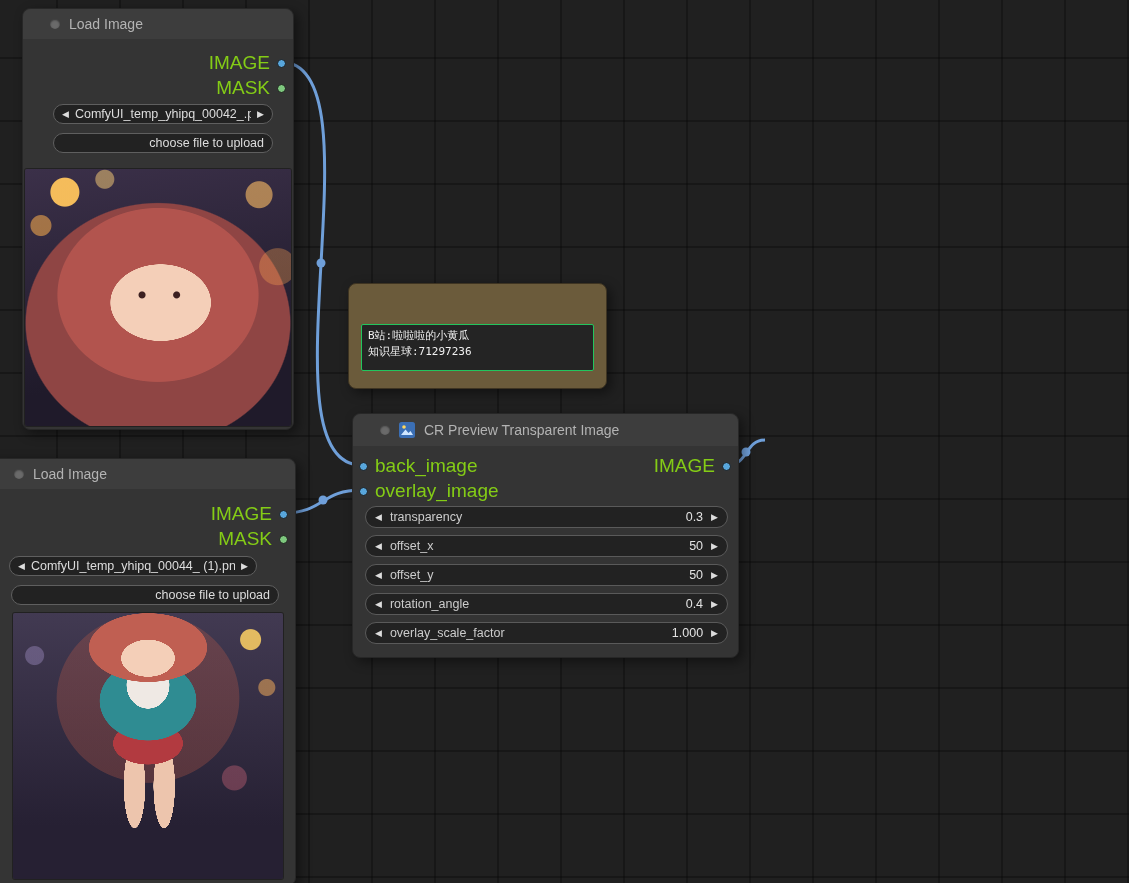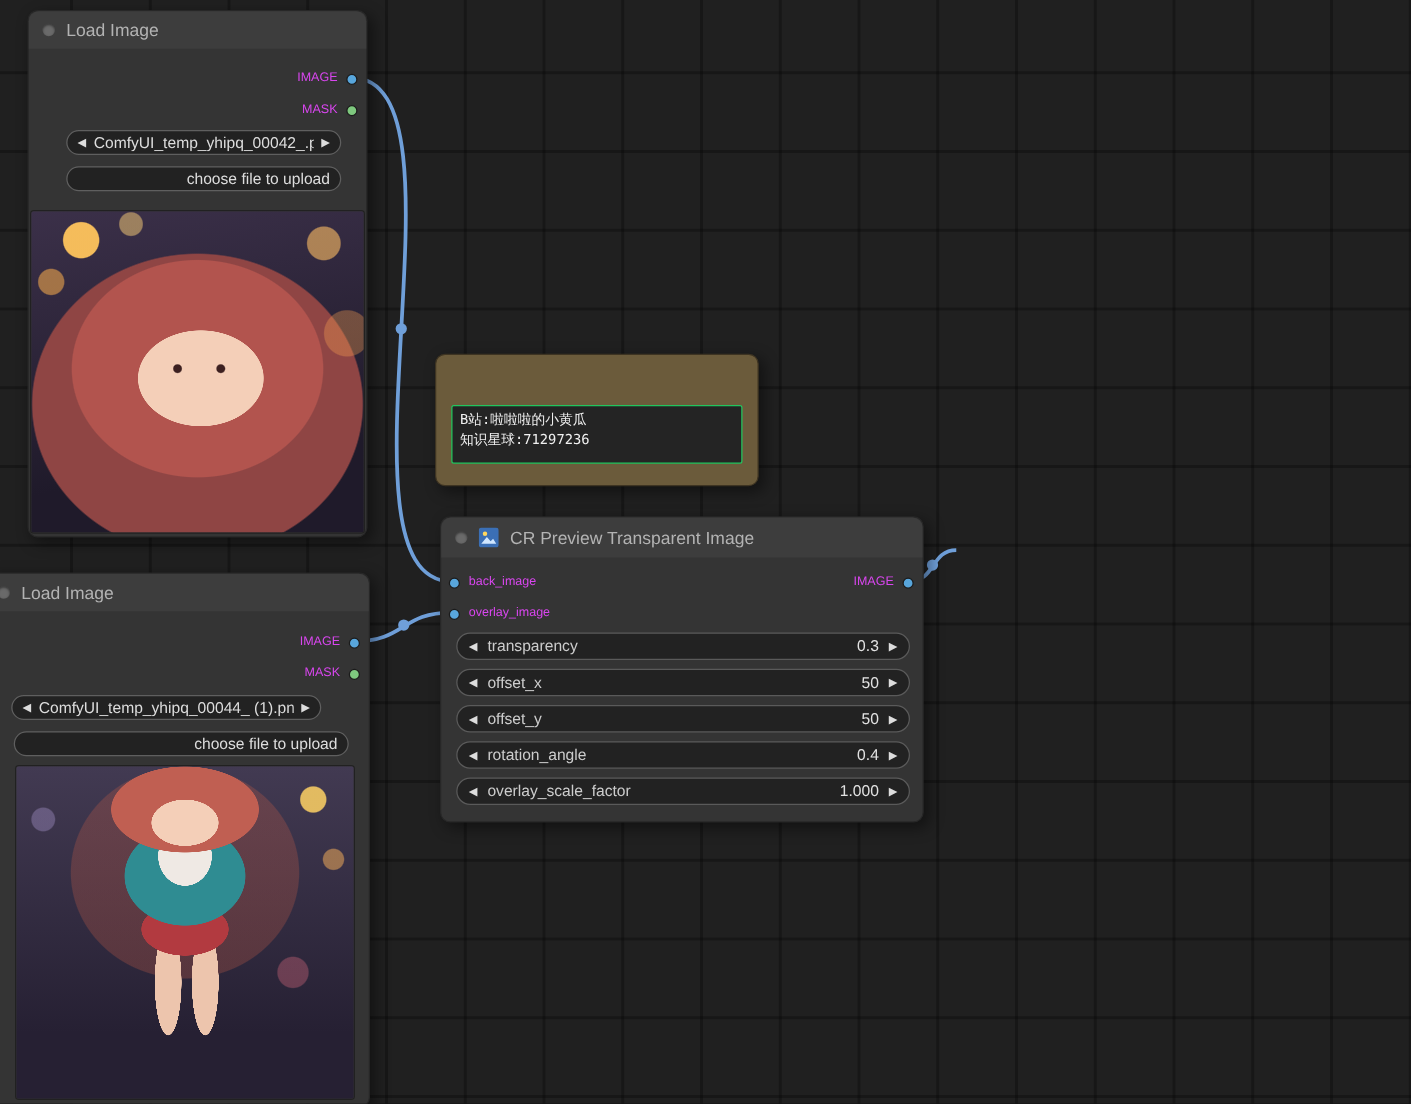--- a/index.html
+++ b/index.html
@@ -14,27 +14,27 @@
     font-family:"Liberation Sans","DejaVu Sans",sans-serif;
     color:#ccc;
   }
   .links{position:absolute;inset:0;z-index:1;pointer-events:none;}
   .node{
     position:absolute;z-index:2;background:#343434;border:1px solid #272727;
     border-radius:8px;box-shadow:4px 4px 12px rgba(0,0,0,.45);font-size:13px;
   }
   .node-title{
     height:30px;background:#3d3d3d;border-radius:8px 8px 0 0;
-    display:flex;align-items:center;gap:9px;padding:0 11px;
+    display:flex;align-items:center;gap:9px;padding:0 27px;
     color:#b3b3b3;font-size:14px;
   }
   .collapse-dot{width:10px;height:10px;border-radius:50%;background:#6a6a6a;flex:0 0 auto;
     box-shadow:inset 0 1px 2px rgba(0,0,0,.5);}
   .title-text{white-space:nowrap;overflow:hidden;}
-  .slot{position:absolute;height:18px;line-height:18px;display:flex;align-items:center;gap:7px;font-size:10px;color:#d946ef;}
+  .slot{position:absolute;height:18px;line-height:18px;display:flex;align-items:center;gap:7px;font-size:19px;color:#84cc16;}
   .slot.out{right:7px;flex-direction:row;}
   .slot.in{left:6px;}
   .slot-dot{width:9px;height:9px;border-radius:50%;flex:0 0 auto;border:1px solid #1b1b1b;box-sizing:border-box;}
   .dot-blue{background:#58a6dc;}
   .dot-green{background:#7ec87e;}
   .combo,.upload-btn{
     position:absolute;height:20px;background:#222;border:1px solid #5f5f5f;
     border-radius:10px;display:flex;align-items:center;padding:0 8px;gap:6px;
     font-size:12.5px;color:#ddd;box-sizing:border-box;
   }

